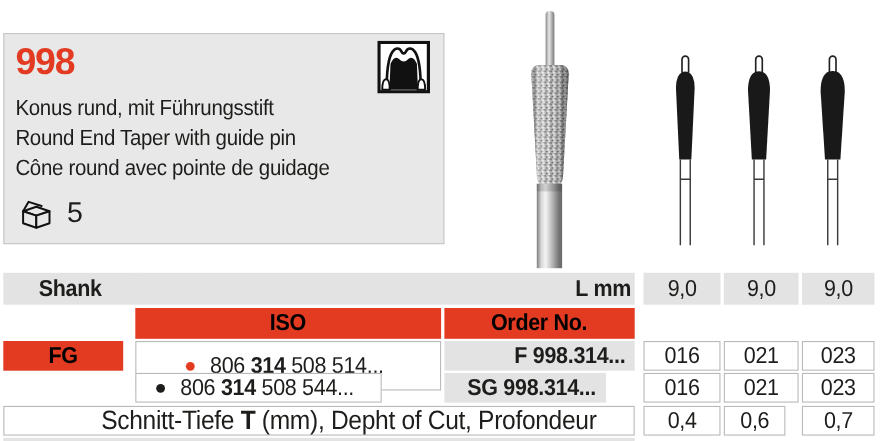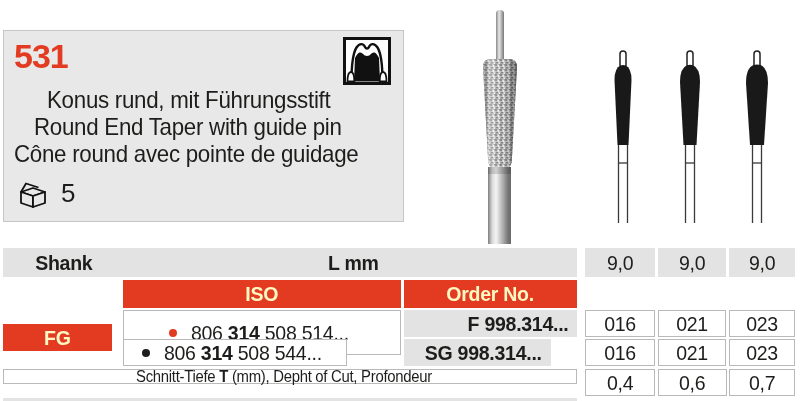--- a/index.html
+++ b/index.html
@@ -11,44 +11,44 @@
   .abs{position:absolute;box-sizing:border-box;}
   
   .cx{display:inline-block;transform:scaleX(.93);white-space:nowrap;}
   .cx-l{transform-origin:left center;}
   .cx-c{transform-origin:center center;}
   .cx-r{transform-origin:right center;}
 
   
   .info-box{left:3px;top:30px;width:401px;height:192px;background:#e8e8e8;border:1px solid #c6c6c6;}
   .fig-num{position:absolute;left:10px;top:6px;font-size:34px;font-weight:bold;color:#e23b22;letter-spacing:-1px;}
-  .desc{position:absolute;left:10px;top:55px;font-size:24px;line-height:27px;text-align:center;}
+  .desc{position:absolute;left:10px;top:55px;font-size:20px;line-height:27px;}
   .pack{position:absolute;left:12px;top:147px;display:flex;align-items:center;gap:11px;}
   .pack-qty{font-size:26px;}
   .tooth{position:absolute;left:339px;top:6px;width:48px;height:48px;}
 
   
   .cell{display:flex;align-items:center;font-size:21px;}
   .gray{background:#e3e3e3;}
   .whitec{background:#fff;border:1px solid #b9b9b9;}
-  .redc{background:#e23b22;color:#fef9c3;font-weight:bold;}
+  .redc{background:#e23b22;color:#000000;font-weight:bold;}
   .ctr{justify-content:center;}
   .rgt{justify-content:flex-end;padding-right:9px;}
-  .lft{justify-content:center;padding-left:10px;}
+  .lft{justify-content:flex-end;padding-left:10px;}
   .bold{font-weight:bold;}
   .bullet{width:8px;height:8px;border-radius:50%;margin-right:8px;flex:0 0 auto;}
   .strip{background:#e3e3e3;}
 </style>
 </head>
 <body>
 
 <div class="canvas">
 
   <div class="abs info-box">
-    <div class="fig-num">531</div>
+    <div class="fig-num">998</div>
 
     <svg class="tooth" viewBox="0 0 48 48">
       <rect x="1.5" y="1.5" width="45" height="45" fill="#ffffff" stroke="#111" stroke-width="3"></rect>
       <g>
         <path d="M11,44.5 L12,21 Q15.5,13 19.5,16.5 Q24,21.5 28.5,16.5 Q32.5,13 36,21 L37,44.5 Z" fill="#111"></path>
         <path d="M8.5,44.5 C8.5,28 10,16 13.5,10.5 C16.5,5.8 20.5,6.2 22.2,10.2 C23,12 25,12 25.8,10.2 C27.5,6.2 31.5,5.8 34.5,10.5 C38,16 39.5,28 39.5,44.5" fill="none" stroke="#111" stroke-width="2.4"></path>
         <path d="M4.5,44.5 C4.5,38 6,35 8,35 C10,35 11.3,38 11.3,44.5 Z" fill="#fff" stroke="#111" stroke-width="1.8"></path>
         <path d="M36.7,44.5 C36.7,38 38,35 40,35 C42,35 43.5,38 43.5,44.5 Z" fill="#fff" stroke="#111" stroke-width="1.8"></path>
       </g>
     </svg>
@@ -163,21 +163,21 @@
     <span class="cx cx-c">9,0</span>
   </div>
 
   <div class="abs cell redc ctr" style="left:123px;top:280px;width:278px;height:28px;">
     <span class="cx cx-c">ISO</span>
   </div>
   <div class="abs cell redc ctr" style="left:404px;top:280px;width:173px;height:28px;">
     <span class="cx cx-c">Order No.</span>
   </div>
 
-  <div class="abs cell redc ctr" style="left:3px;top:324px;width:109px;height:27px;">
+  <div class="abs cell redc ctr" style="left:3px;top:310px;width:109px;height:27px;">
     <span class="cx cx-c">FG</span>
   </div>
   <div class="abs cell whitec ctr" style="left:123px;top:310px;width:278px;height:45px;">
     <span class="bullet" style="background-color: rgb(226, 59, 34);"></span>
     <span class="cx cx-c"><span>806 </span><b>314</b><span> 508 514...</span></span>
   </div>
   <div class="abs cell gray rgt bold" style="left:404px;top:310px;width:173px;height:27px;padding-left:16px;">
     <span class="cx cx-r">F 998.314...</span>
   </div>
   <div class="abs cell whitec ctr" style="left:585px;top:310px;width:70px;height:27px;">
@@ -200,27 +200,27 @@
   <div class="abs cell whitec ctr" style="left:585px;top:339px;width:70px;height:27px;">
     <span class="cx cx-c">016</span>
   </div>
   <div class="abs cell whitec ctr" style="left:658px;top:339px;width:68px;height:27px;">
     <span class="cx cx-c">021</span>
   </div>
   <div class="abs cell whitec ctr" style="left:729px;top:339px;width:66px;height:27px;">
     <span class="cx cx-c">023</span>
   </div>
 
-  <div class="abs cell whitec lft" style="left:3px;top:369px;width:574px;height:15px;font-size:16px;">
+  <div class="abs cell whitec lft" style="left:3px;top:369px;width:574px;height:27px;font-size:24px;">
     <span class="cx cx-l"><span>Schnitt-Tiefe </span><b>T</b><span> (mm), Depht of Cut, Profondeur</span></span>
   </div>
   <div class="abs cell whitec ctr" style="left:585px;top:369px;width:70px;height:27px;align-items:flex-end;">
     <span class="cx cx-c">0,4</span>
   </div>
-  <div class="abs cell whitec ctr" style="left:658px;top:369px;width:69px;height:27px;">
+  <div class="abs cell whitec ctr" style="left:658px;top:369px;width:56px;height:27px;">
     <span class="cx cx-c">0,6</span>
   </div>
   <div class="abs cell whitec ctr" style="left:729px;top:369px;width:66px;height:27px;">
     <span class="cx cx-c">0,7</span>
   </div>
 
   <div class="abs strip" style="left:3px;top:398px;width:574px;height:3px;"></div>
 
 </div>
 

